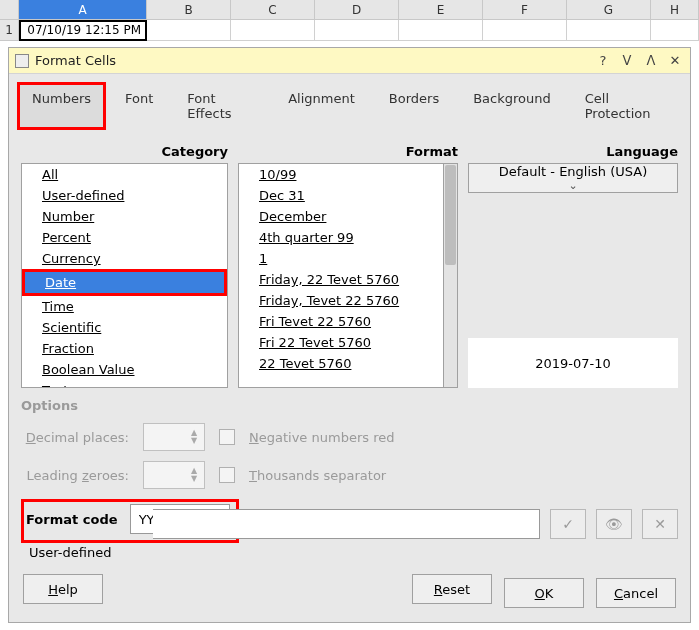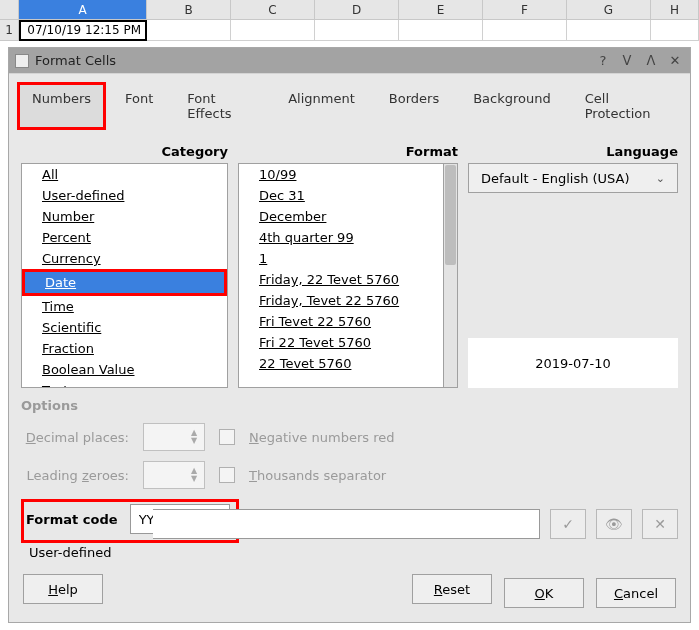--- a/index.html
+++ b/index.html
@@ -82,21 +82,21 @@
     width: 683px;
     height: 576px;
     background: #e8e8e8;
     border: 1px solid #a8a8a8;
   }
   .titlebar {
     height: 26px;
     display: flex;
     align-items: center;
     padding: 0 6px;
-    background: #a3a3a3;
+    background: #fef9c3;
     border-bottom: 1px solid #d4d4d4;
     gap: 6px;
   }
   .titlebar .app-icon {
     width: 14px; height: 14px;
     background: #eee;
     border: 1px solid #888;
   }
   .titlebar .title {
     flex: 1;
@@ -185,24 +185,25 @@
     background: #bdbdbd;
     border-radius: 2px;
   }
 
   .lang-select {
     display: flex;
     align-items: center;
     justify-content: space-between;
     width: 210px;
     height: 30px;
-    padding: 0 12px;
+    padding: 0 20px;
     background: #efefef;
     border: 1px solid #a0a0a0;
     font-size: 13px;
+    flex-direction: column;
   }
   .chevron {
     font-size: 11px;
     color: #555;
   }
   .preview-box {
     width: 210px;
     height: 50px;
     background: #fff;
     display: flex;

